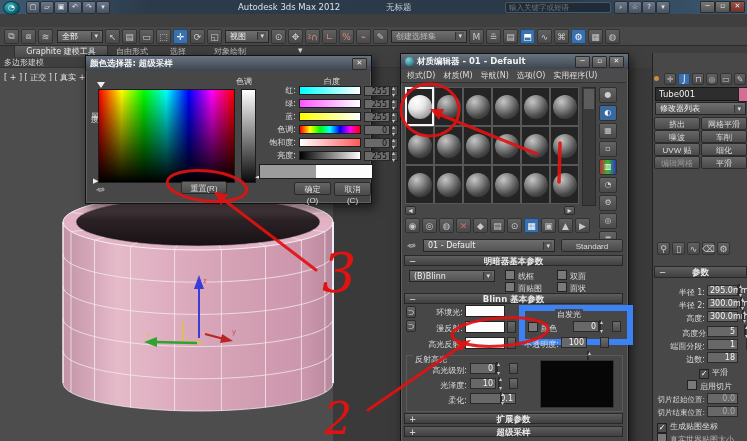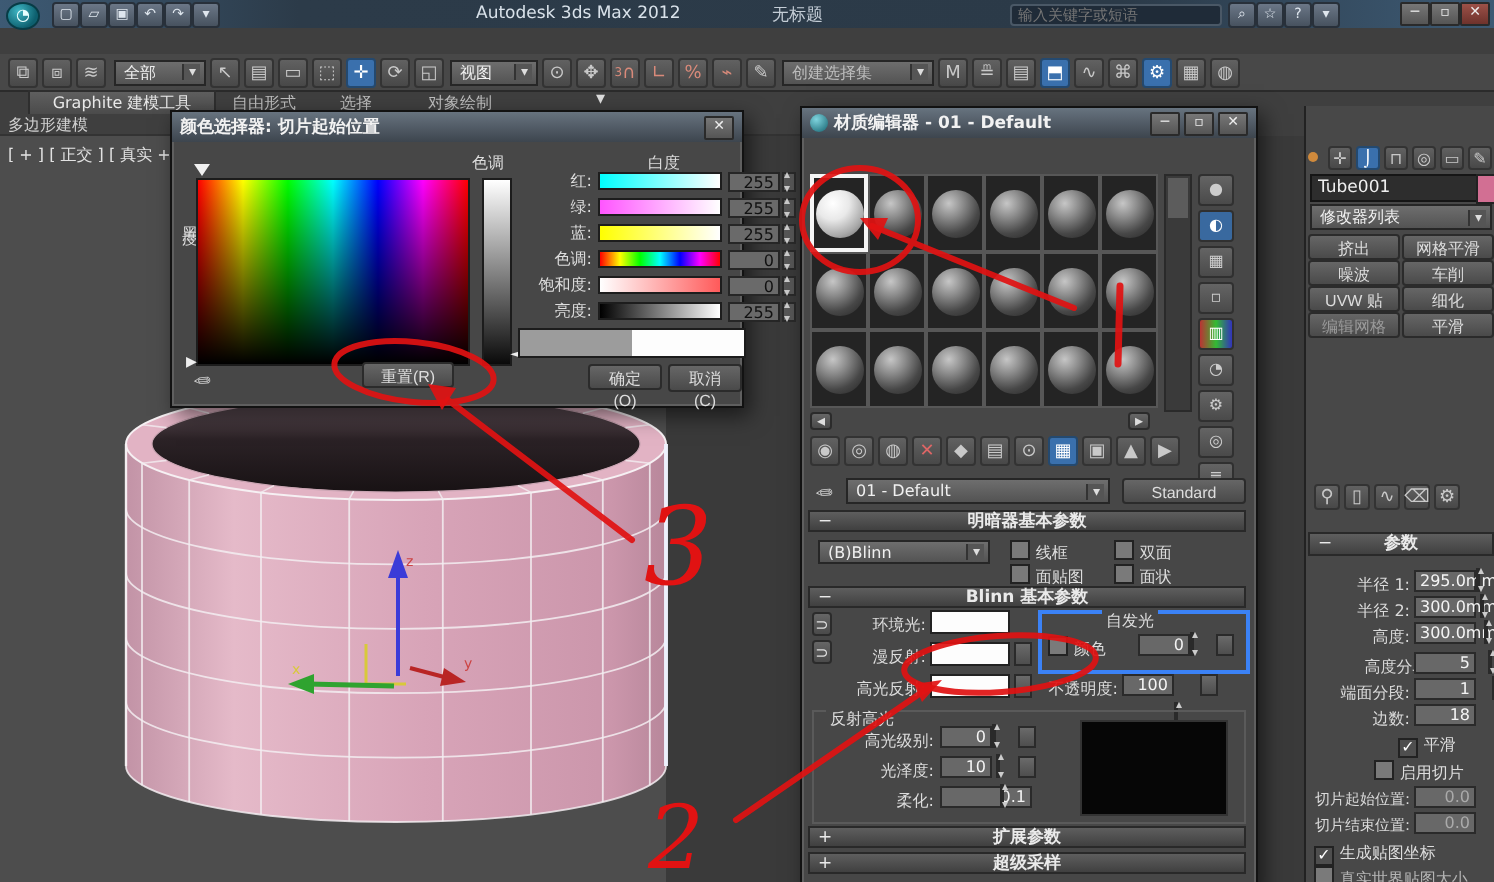--- a/index.html
+++ b/index.html
@@ -219,21 +219,21 @@
     <polygon points="14,87 27,82 27,92" fill="#2fa32f"></polygon>
     <line x1="75" y1="79" x2="94" y2="84" stroke="#b92525" stroke-width="2"></line>
     <polygon points="103,86 92,79 90,88" fill="#b92525"></polygon>
     <text x="73" y="28" font-size="7" fill="#cc4444">z</text>
     <text x="16" y="82" font-size="7" fill="#d8c93a">x</text>
     <text x="102" y="79" font-size="7" fill="#cc4444">y</text>
   </svg>
 
   <div class="win abs" style="left:85px;top:55px;width:285px;height:147px;z-index:10;">
     <div class="wtitle">
-      <span>颜色选择器: 切片起始位置</span>
+      <span>颜色选择器: 超级采样</span>
       <span class="winbtn" style="margin-left:auto;">✕</span>
     </div>
     <span class="abs" style="left:150px;top:20px;font-size:8px;">色调</span>
     <span class="abs" style="left:153px;top:20px;margin-left:85px;font-size:8px;">白度</span>
     <span class="abs" style="left:2px;top:50px;font-size:8px;writing-mode:vertical-rl;letter-spacing:2px;">黑度</span>
 
     <div class="abs" style="left:12px;top:33px;width:135px;height:92px;border:1px solid #1c1c1c;
       background:linear-gradient(to bottom,rgba(0,0,0,0),#000),
       linear-gradient(90deg,#f00,#ff0,#0f0,#0ff,#00f,#f0f,#f00);"></div>
     <span class="abs" style="left:11px;top:26px;width:0;height:0;border-left:4px solid transparent;
@@ -289,20 +289,28 @@
     <button class="btn abs" style="left:248px;top:126px;width:37px;height:14px;">取消(C)</button>
   </div>
 
   <div class="win abs" style="left:400px;top:53px;width:227px;height:390px;z-index:10;">
     <div class="wtitle">
       <span style="width:9px;height:9px;border-radius:50%;background:radial-gradient(circle at 35% 30%,#7fd4de,#14616e);margin-right:3px;"></span>
       <span>材质编辑器 - 01 - Default</span>
       <span class="winbtn" style="margin-left:auto;">─</span>
       <span class="winbtn">▫</span>
       <span class="winbtn">✕</span>
+    </div>
+    <div class="abs" style="left:0;top:15px;width:225px;height:14px;background:#4b4b4b;border-bottom:1px solid #333;
+      display:flex;align-items:center;gap:8px;padding-left:6px;box-sizing:border-box;">
+      <span style="font-size:8px;">模式(D)</span>
+      <span style="font-size:8px;">材质(M)</span>
+      <span style="font-size:8px;">导航(N)</span>
+      <span style="font-size:8px;">选项(O)</span>
+      <span style="font-size:8px;">实用程序(U)</span>
     </div>
     
     <div class="slotgrid">
       <div class="slot sel">
           <div class="ball"></div>
         </div>
       <div class="slot">
           <div class="ball"></div>
         </div>
       <div class="slot">
@@ -414,21 +422,21 @@
     <span class="btn abs" style="left:5px;top:266px;width:10px;height:12px;line-height:11px;">⊃</span>
     <span class="mlabel" style="left:18px;top:253px;width:44px;">环境光:</span>
     <div class="swatch" style="left:64px;top:251px;width:40px;height:12px;"></div>
     <span class="mlabel" style="left:18px;top:269px;width:44px;">漫反射:</span>
     <div class="swatch" style="left:64px;top:267px;width:40px;height:12px;"></div>
     <span class="mapbtn" style="left:106px;top:267px;width:9px;height:12px;"></span>
     <span class="mlabel" style="left:10px;top:285px;width:52px;">高光反射:</span>
     <div class="swatch" style="left:64px;top:283px;width:40px;height:12px;"></div>
     <span class="mapbtn" style="left:106px;top:283px;width:9px;height:12px;"></span>
     
-    <div class="abs" style="left:118px;top:251px;width:102px;height:28px;border:2px solid #3b82f6;">
+    <div class="abs" style="left:118px;top:251px;width:102px;height:28px;border:6px solid #3b82f6;">
       <span class="abs" style="left:30px;top:-2px;background:#474747;padding:0 2px;font-size:8px;">自发光</span>
       <span class="abs" style="left:3px;top:11px;">
         <span class="cb"></span> <span style="font-size:8px;">颜色</span></span>
       <span class="fld abs" style="left:48px;top:10px;width:26px;height:11px;">0</span>
       <span class="spin abs" style="left:74px;top:10px;height:11px;"></span>
       <span class="mapbtn" style="left:87px;top:10px;width:9px;height:11px;"></span>
     </div>
     <span class="mlabel" style="left:112px;top:285px;width:46px;">不透明度:</span>
     <span class="fld abs" style="left:160px;top:283px;width:26px;height:11px;">100</span>
     <span class="spin abs" style="left:186px;top:283px;height:11px;"></span>

